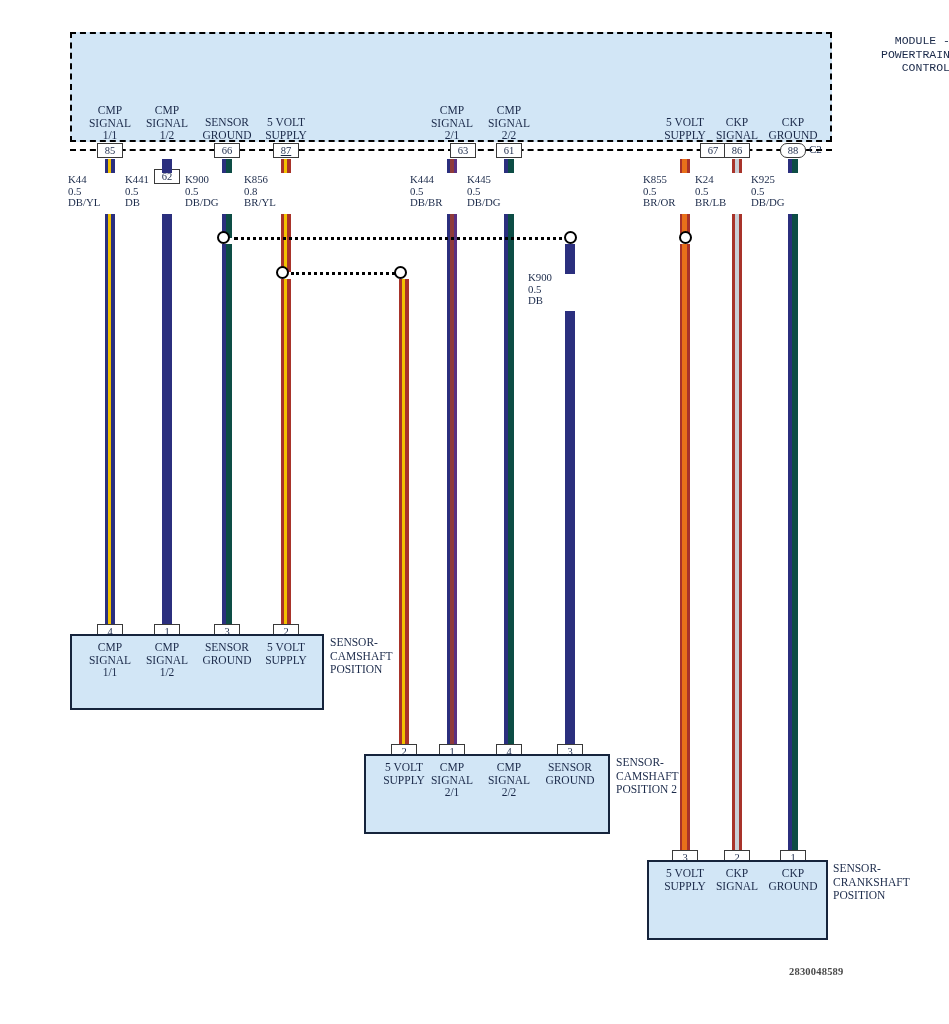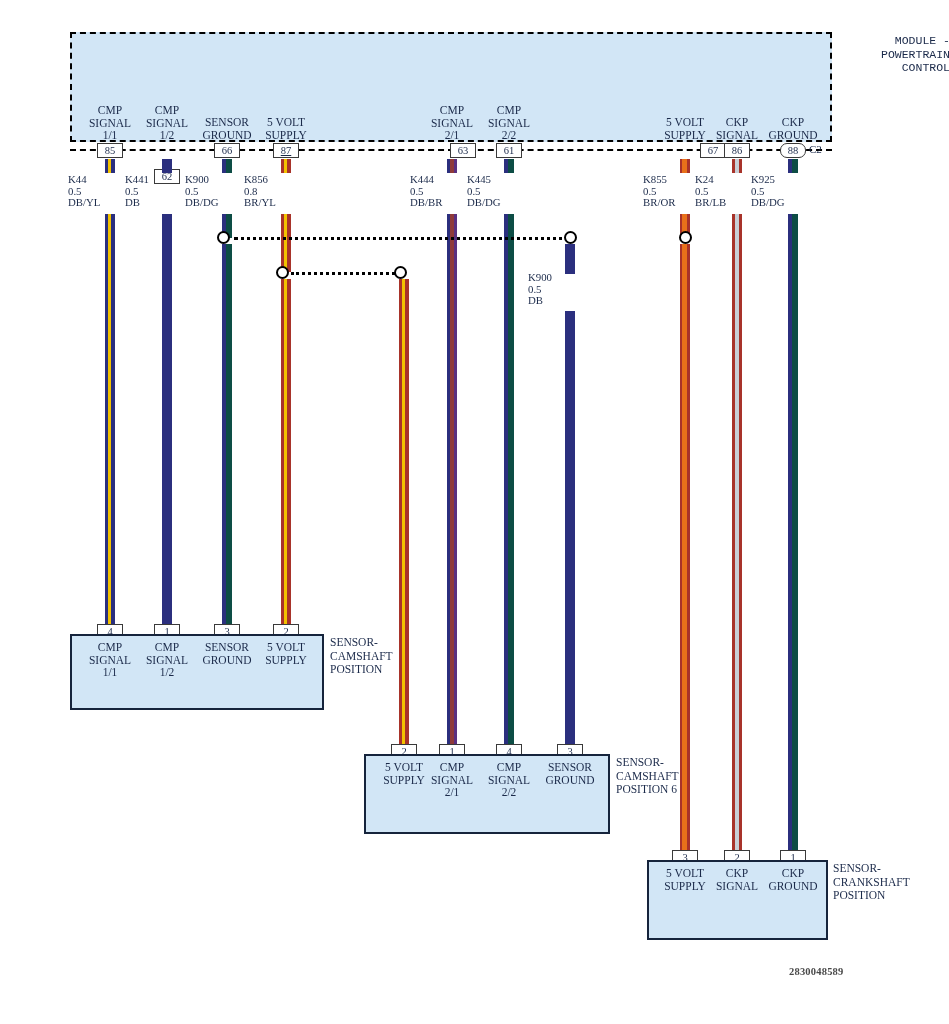--- a/index.html
+++ b/index.html
@@ -333,21 +333,21 @@
     <div>2/2</div>
   </div>
   <div class="abs conn-fn" style="left:530px;top:761px;">
     <div>SENSOR</div>
     <div>GROUND</div>
   </div>
 
   <div class="abs conn-caption" style="left:616px;top:756px;">
     <div>SENSOR-</div>
     <div>CAMSHAFT</div>
-    <div>POSITION 6</div>
+    <div>POSITION 2</div>
   </div>
 
   <div class="abs pin-box" style="left:672px;top:850px;">3</div>
   <div class="abs pin-box" style="left:724px;top:850px;">2</div>
   <div class="abs pin-box" style="left:780px;top:850px;">1</div>
 
   <div class="abs conn-box" style="left:647px;top:860px;width:181px;height:80px;"></div>
 
   <div class="abs conn-fn" style="left:645px;top:867px;">
     <div>5 VOLT</div>

